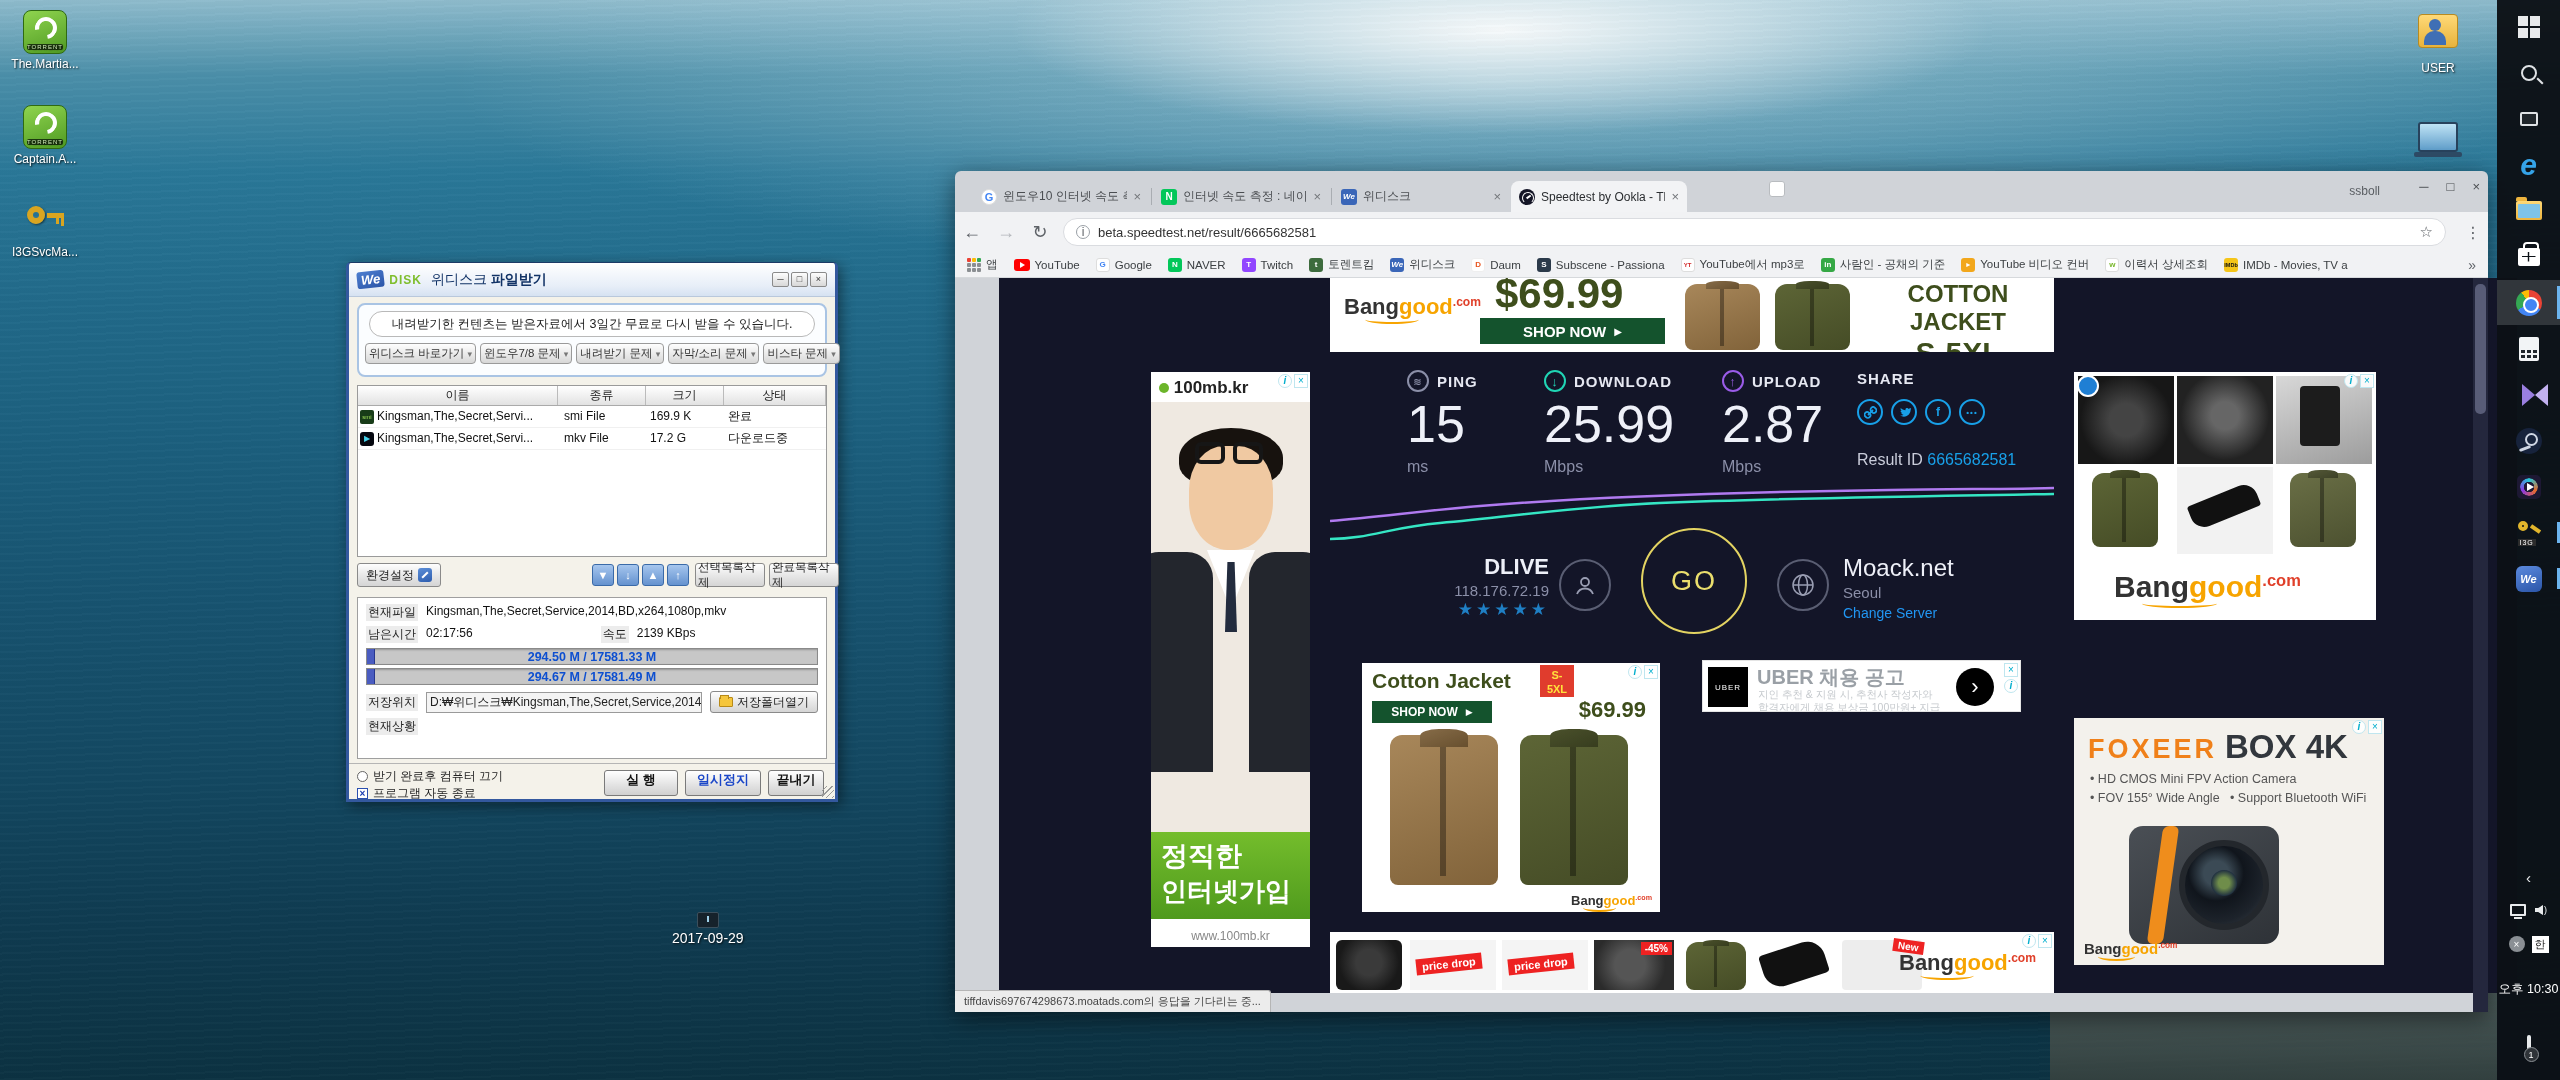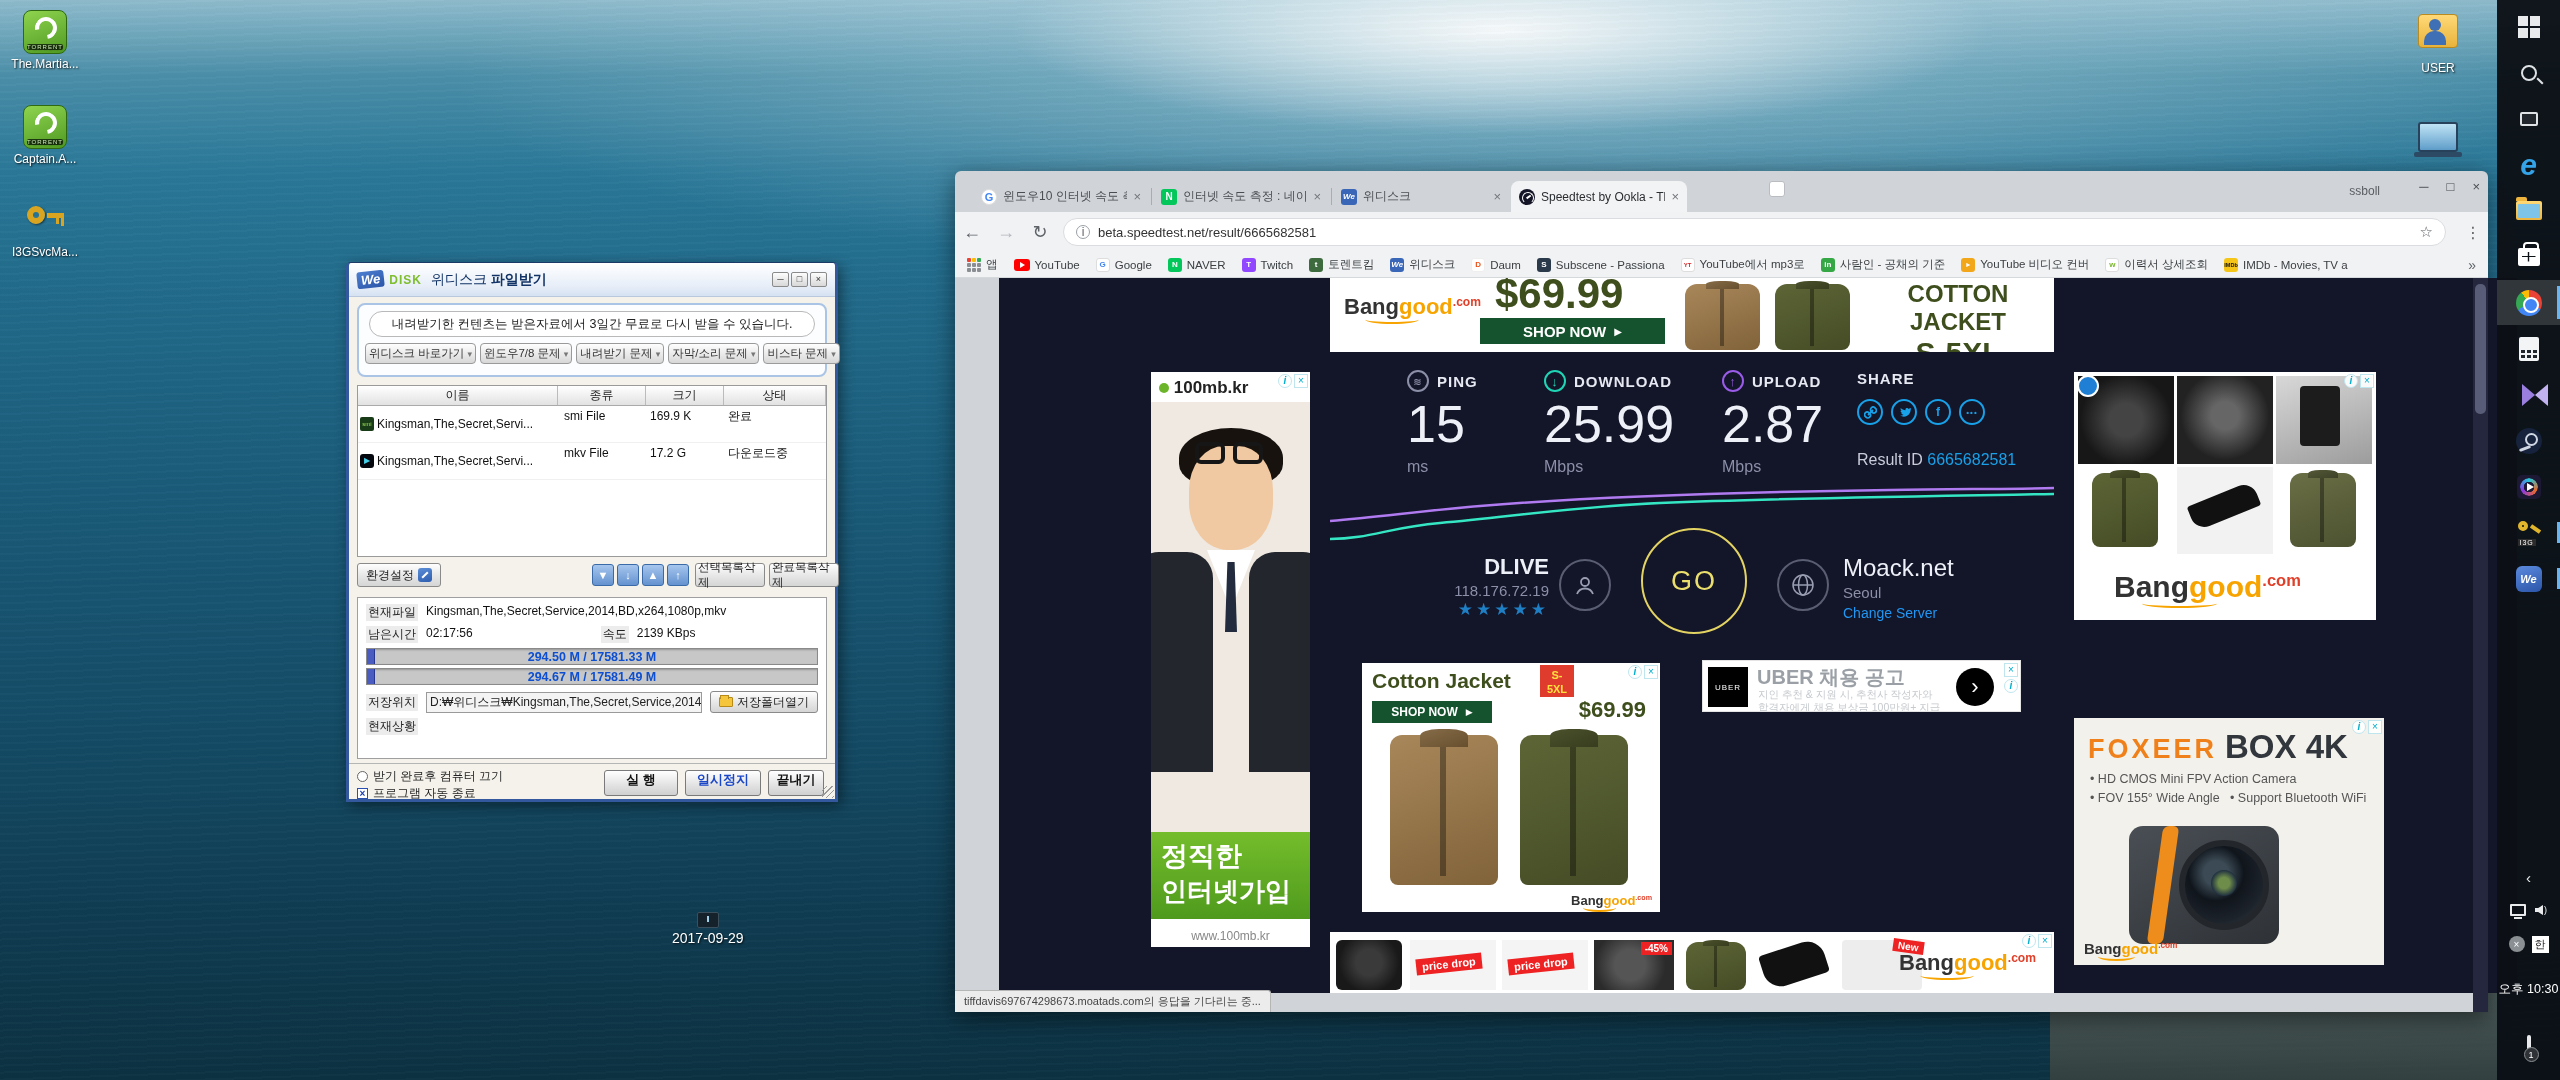--- a/index.html
+++ b/index.html
@@ -64,21 +64,21 @@
   .notice-line { margin:6px 10px 4px; border:1px solid #b9b9b9; border-radius:13px; background:#fff;
     text-align:center; line-height:24px; font-size:12.5px; color:#222; }
   .menu-row { display:flex; gap:4px; padding:2px 6px; }
   .drop-btn { background:linear-gradient(180deg,#fefefe,#e7e7e7 60%,#d7d7d7); border:1px solid #9a9a9a; border-radius:4px;
     padding:2px 3px; font-size:11.5px; color:#333; white-space:nowrap; }
   .drop-btn .c { color:#777; font-size:9px; }
   .ftable { position:absolute; left:8px; right:8px; top:122px; height:172px; background:#fff; border:1px solid #9a9a9a; overflow:hidden; }
   .thead { display:flex; background:linear-gradient(180deg,#ffffff,#e2e2e2); border-bottom:1px solid #aaa; height:20px; line-height:19px; text-align:center; color:#222; }
   .thead > div { border-right:1px solid #bbb; }
   .c-name{ width:200px; } .c-type{ width:88px; } .c-size{ width:78px; } .c-stat{ flex:1; }
-  .trow { display:flex; height:37px; line-height:21px; border-bottom:1px solid #f0f0f0; }
+  .trow { display:flex; height:22px; line-height:21px; border-bottom:1px solid #f0f0f0; }
   .trow .c-name { display:flex; align-items:center; gap:3px; padding-left:2px; overflow:hidden; white-space:nowrap; }
   .trow .c-type { padding-left:6px; } .trow .c-size,.trow .c-stat { padding-left:4px; }
   .fi-smi { width:14px; height:14px; background:#183c18; border-radius:2px; color:#9fe05a; font-size:6px; text-align:center; line-height:14px; flex:0 0 14px; }
   .fi-mkv { width:14px; height:14px; background:#05070f; border-radius:3px; color:#45d0e8; font-size:8px; text-align:center; line-height:14px; flex:0 0 14px; }
   .btn-row { position:absolute; left:8px; right:8px; top:300px; height:26px; }
   .cbtn { background:linear-gradient(180deg,#fefefe,#e6e6e6 55%,#d5d5d5); border:1px solid #8a8a8a; border-radius:3px;
     font-size:12px; color:#222; display:inline-flex; align-items:center; justify-content:center; gap:4px; height:24px; padding:0 8px; }
   .wrench { display:inline-block; width:14px; height:14px; background:linear-gradient(160deg,#5d8fd8,#2c5cae); border-radius:3px; position:relative; }
   .wrench:after { content:""; position:absolute; left:3px; top:6px; width:8px; height:2px; background:#fff; transform:rotate(-45deg); }
   .bbtn { position:absolute; width:22px; height:22px; top:1px; background:linear-gradient(180deg,#a6c6ee,#6492cf); border:1px solid #3a6aa8;

